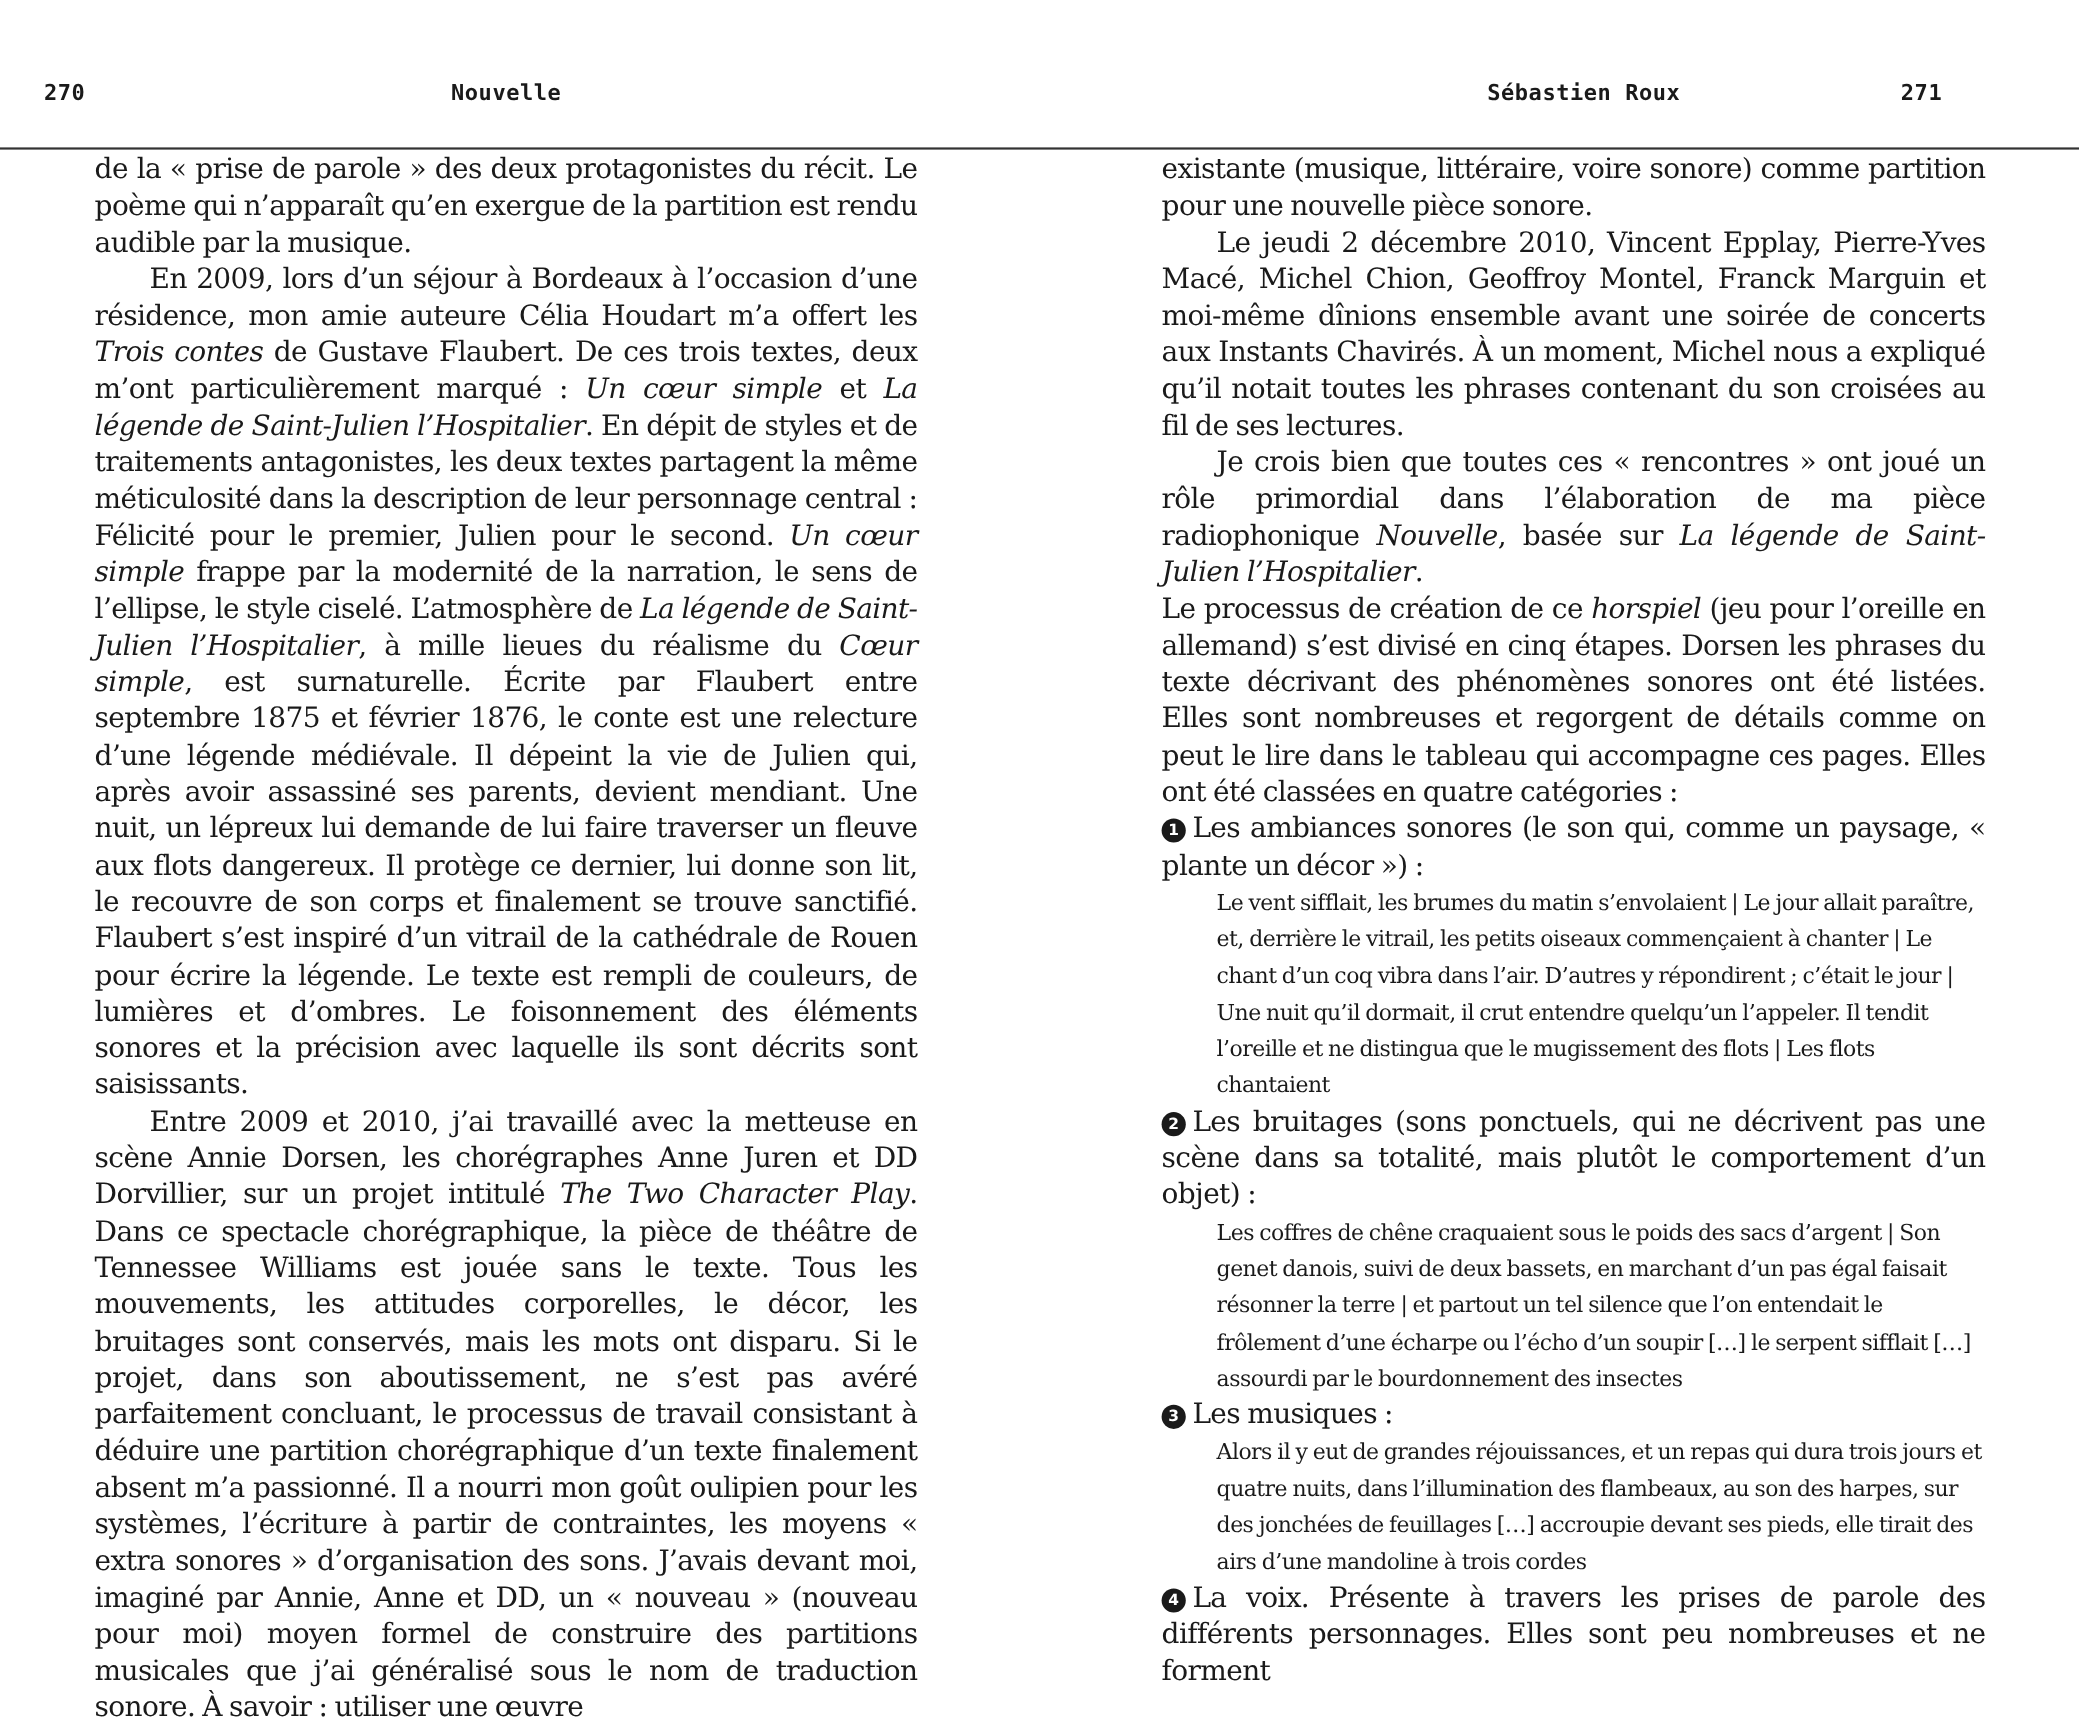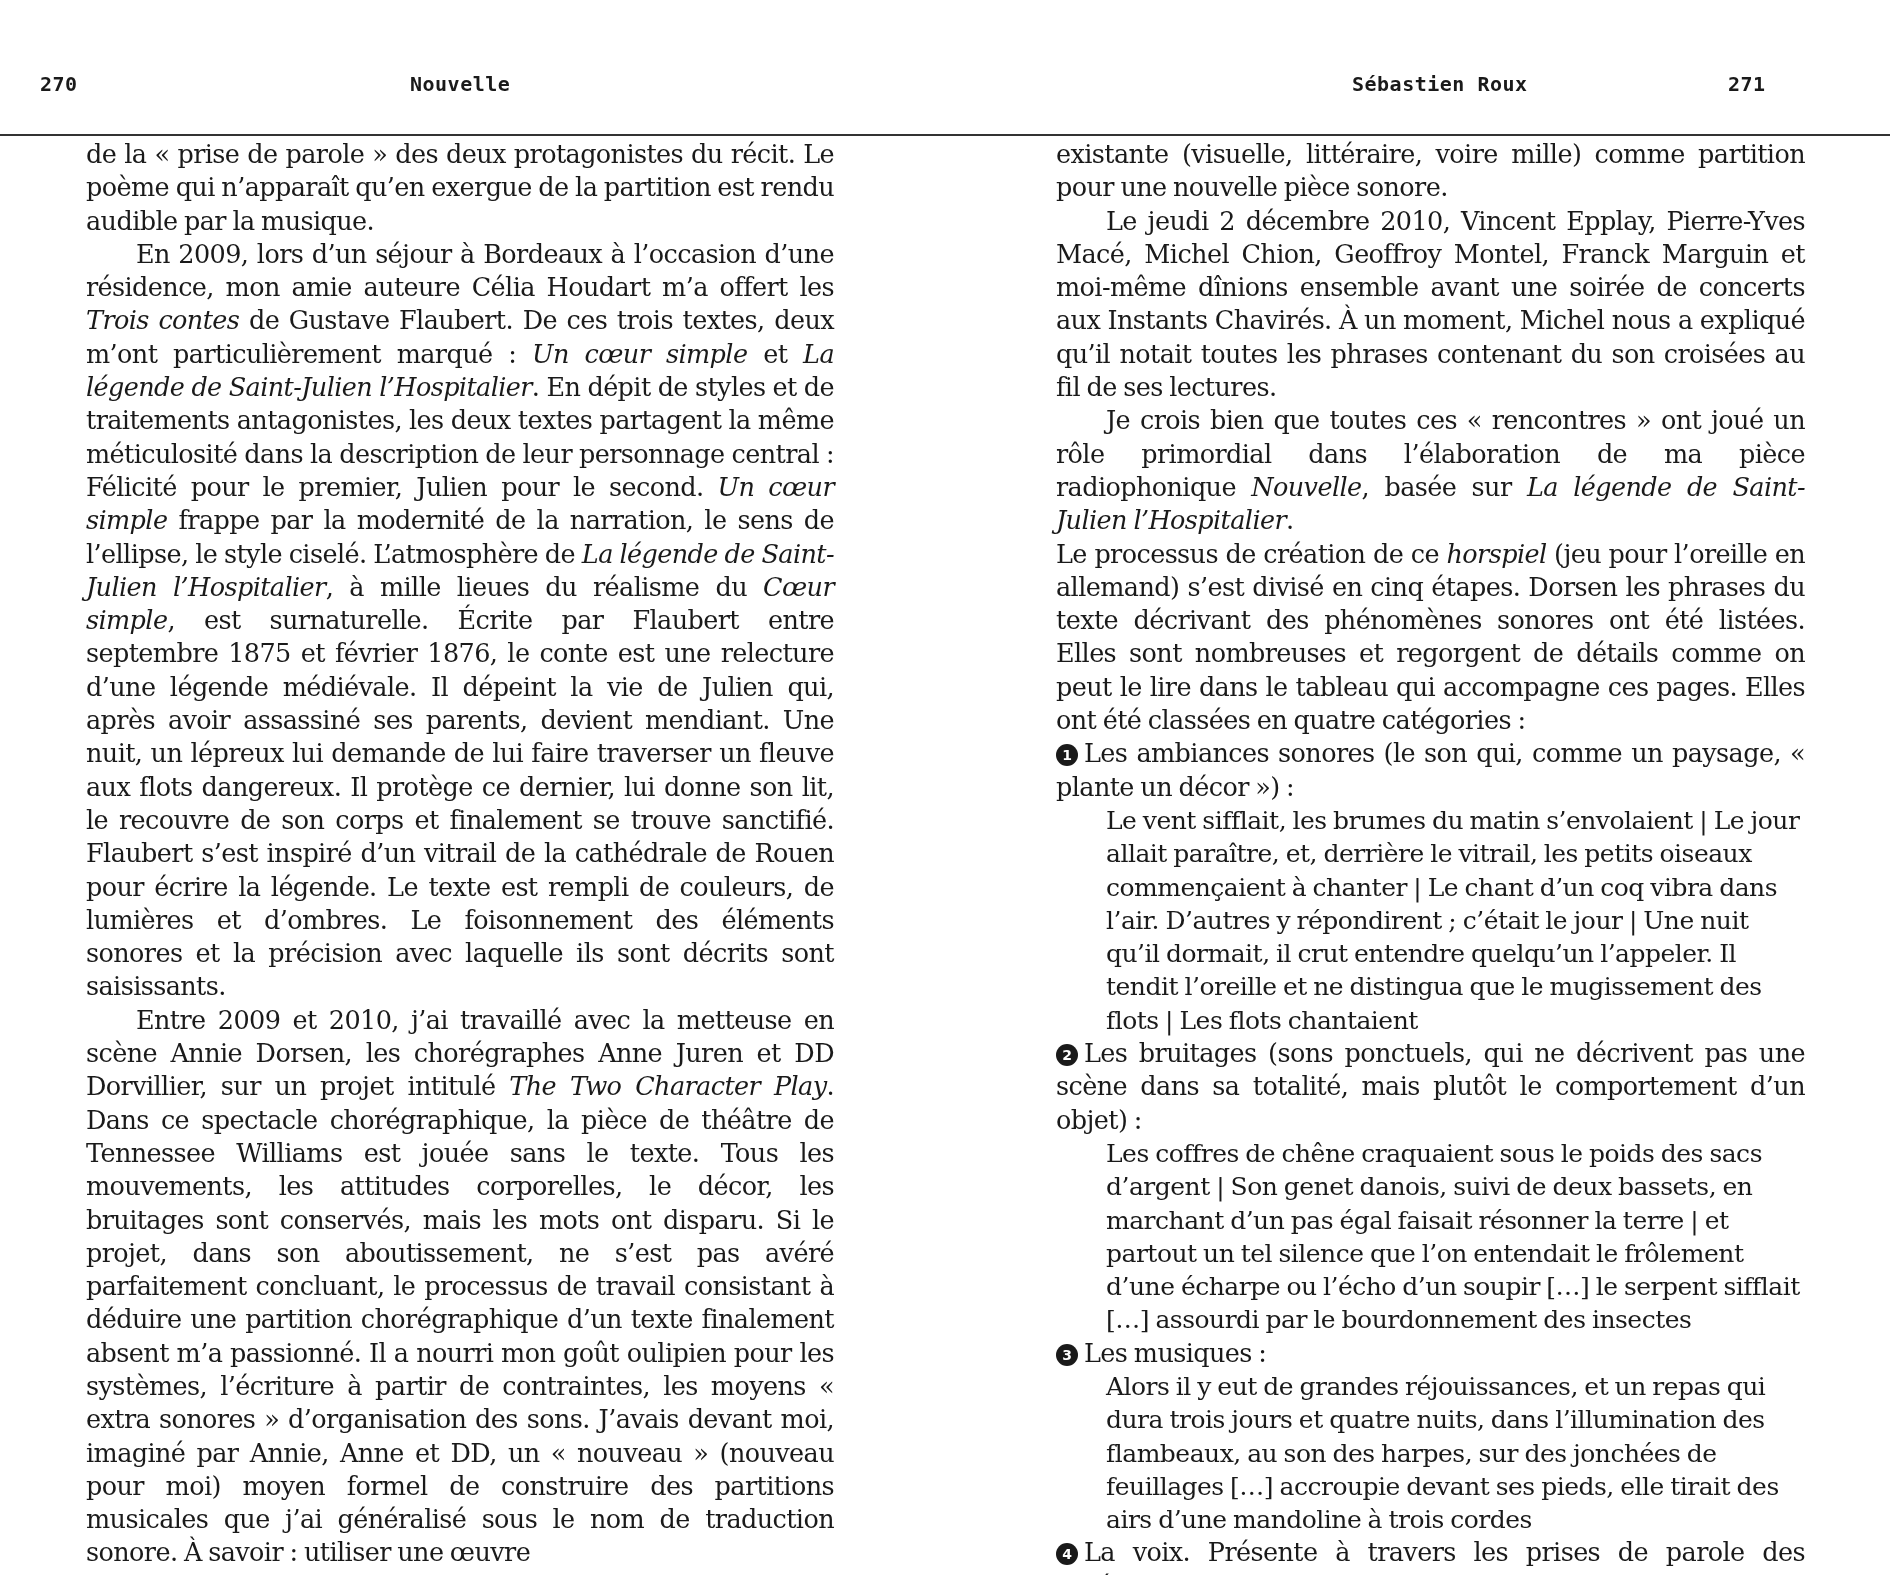--- a/index.html
+++ b/index.html
@@ -4,42 +4,42 @@
 <style>
   html, body { margin:0; padding:0; background:#ffffff; }
   body { width:1890px; height:1575px; position:relative; overflow:hidden; color:#1a1a1a; }
   .header { position:absolute; top:72px; font-family:"DejaVu Sans Mono", monospace; font-weight:bold; font-size:20px; letter-spacing:0.5px; color:#1a1a1a; }
   .rule { position:absolute; left:0; top:134px; width:1890px; height:2px; background:#333; }
   .page { position:absolute; top:138px; font-family:"DejaVu Serif", serif; font-size:25.5px; line-height:33.3px; text-align:justify; letter-spacing:-0.6px; word-spacing:-1px; }
   .page.left { left:86px; width:748px; }
   .page.right { left:1056px; width:749px; }
   .page p { margin:0; }
   .indent { text-indent:50px; }
-  .quote { font-size:25px; line-height:33.3px; padding-left:50px; text-align:left; letter-spacing:-0.5px; }
+  .quote { font-size:20px; line-height:33.3px; padding-left:50px; text-align:left; letter-spacing:-0.5px; }
   em { font-style:italic; }
   .num { display:inline-block; width:22px; height:22px; border-radius:50%; background:#1a1a1a; color:#fff; font-family:"DejaVu Sans", sans-serif; font-weight:bold; font-size:14px; line-height:22px; text-align:center; vertical-align:2px; margin-right:6px; text-indent:0; letter-spacing:0; }
 </style>
 </head>
 <body>
 
 <div>
   <div class="header" style="left:40px;">270</div>
   <div class="header" style="left:410px;">Nouvelle</div>
   <div class="header" style="left:1352px;text-align:right;">Sébastien Roux</div>
   <div class="header" style="left:1728px;">271</div>
 </div>
 <div class="rule"></div>
 
 <div class="page left" id="left-page">
     <p><span>de la « prise de parole » des deux protagonistes du récit. Le poème qui n’apparaît qu’en exergue de la partition est rendu audible par la musique.</span></p>
     <p class="indent"><span>En 2009, lors d’un séjour à Bordeaux à l’occasion d’une résidence, mon amie auteure Célia Houdart m’a offert les </span><em>Trois contes</em><span> de Gustave Flaubert. De ces trois textes, deux m’ont particulièrement marqué : </span><em>Un cœur simple</em><span> et </span><em>La légende de Saint-Julien l’Hospitalier</em><span>. En dépit de styles et de traitements antagonistes, les deux textes partagent la même méticulosité dans la description de leur personnage central : Félicité pour le premier, Julien pour le second. </span><em>Un cœur simple</em><span> frappe par la modernité de la narration, le sens de l’ellipse, le style ciselé. L’atmosphère de </span><em>La légende de Saint-Julien l’Hospitalier</em><span>, à mille lieues du réalisme du </span><em>Cœur simple</em><span>, est surnaturelle. Écrite par Flaubert entre septembre 1875 et février 1876, le conte est une relecture d’une légende médiévale. Il dépeint la vie de Julien qui, après avoir assassiné ses parents, devient mendiant. Une nuit, un lépreux lui demande de lui faire traverser un fleuve aux flots dangereux. Il protège ce dernier, lui donne son lit, le recouvre de son corps et finalement se trouve sanctifié. Flaubert s’est inspiré d’un vitrail de la cathédrale de Rouen pour écrire la légende. Le texte est rempli de couleurs, de lumières et d’ombres. Le foisonnement des éléments sonores et la précision avec laquelle ils sont décrits sont saisissants.</span></p>
     <p class="indent"><span>Entre 2009 et 2010, j’ai travaillé avec la metteuse en scène Annie Dorsen, les chorégraphes Anne Juren et DD Dorvillier, sur un projet intitulé </span><em>The Two Character Play</em><span>. Dans ce spectacle chorégraphique, la pièce de théâtre de Tennessee Williams est jouée sans le texte. Tous les mouvements, les attitudes corporelles, le décor, les bruitages sont conservés, mais les mots ont disparu. Si le projet, dans son aboutissement, ne s’est pas avéré parfaitement concluant, le processus de travail consistant à déduire une partition chorégraphique d’un texte finalement absent m’a passionné. Il a nourri mon goût oulipien pour les systèmes, l’écriture à partir de contraintes, les moyens « extra sonores » d’organisation des sons. J’avais devant moi, imaginé par Annie, Anne et DD, un « nouveau » (nouveau pour moi) moyen formel de construire des partitions musicales que j’ai généralisé sous le nom de traduction sonore. À savoir : utiliser une œuvre</span></p>
   </div>
 <div class="page right" id="right-page">
-    <p><span>existante (visuelle, littéraire, voire mille) comme partition pour une nouvelle pièce sonore.</span></p>
+    <p><span>existante (musique, littéraire, voire sonore) comme partition pour une nouvelle pièce sonore.</span></p>
     <p class="indent"><span>Le jeudi 2 décembre 2010, Vincent Epplay, Pierre-Yves Macé, Michel Chion, Geoffroy Montel, Franck Marguin et moi-même dînions ensemble avant une soirée de concerts aux Instants Chavirés. À un moment, Michel nous a expliqué qu’il notait toutes les phrases contenant du son croisées au fil de ses lectures.</span></p>
     <p class="indent"><span>Je crois bien que toutes ces « rencontres » ont joué un rôle primordial dans l’élaboration de ma pièce radiophonique </span><em>Nouvelle</em><span>, basée sur </span><em>La légende de Saint-Julien l’Hospitalier</em><span>.</span></p>
     <p><span>Le processus de création de ce </span><em>horspiel</em><span> (jeu pour l’oreille en allemand) s’est divisé en cinq étapes. Dorsen les phrases du texte décrivant des phénomènes sonores ont été listées. Elles sont nombreuses et regorgent de détails comme on peut le lire dans le tableau qui accompagne ces pages. Elles ont été classées en quatre catégories :</span></p>
     <p><span class="num">1</span><span>Les ambiances sonores (le son qui, comme un paysage, « plante un décor ») :</span></p>
     <p class="quote">Le vent sifflait, les brumes du matin s’envolaient | Le jour allait paraître, et, derrière le vitrail, les petits oiseaux commençaient à chanter | Le chant d’un coq vibra dans l’air. D’autres y répondirent ; c’était le jour | Une nuit qu’il dormait, il crut entendre quelqu’un l’appeler. Il tendit l’oreille et ne distingua que le mugissement des flots | Les flots chantaient</p>
     <p><span class="num">2</span><span>Les bruitages (sons ponctuels, qui ne décrivent pas une scène dans sa totalité, mais plutôt le comportement d’un objet) :</span></p>
     <p class="quote">Les coffres de chêne craquaient sous le poids des sacs d’argent | Son genet danois, suivi de deux bassets, en marchant d’un pas égal faisait résonner la terre | et partout un tel silence que l’on entendait le frôlement d’une écharpe ou l’écho d’un soupir […] le serpent sifflait […] assourdi par le bourdonnement des insectes</p>
     <p><span class="num">3</span><span>Les musiques :</span></p>
     <p class="quote">Alors il y eut de grandes réjouissances, et un repas qui dura trois jours et quatre nuits, dans l’illumination des flambeaux, au son des harpes, sur des jonchées de feuillages […] accroupie devant ses pieds, elle tirait des airs d’une mandoline à trois cordes</p>
     <p><span class="num">4</span><span>La voix. Présente à travers les prises de parole des différents personnages. Elles sont peu nombreuses et ne forment</span></p>

